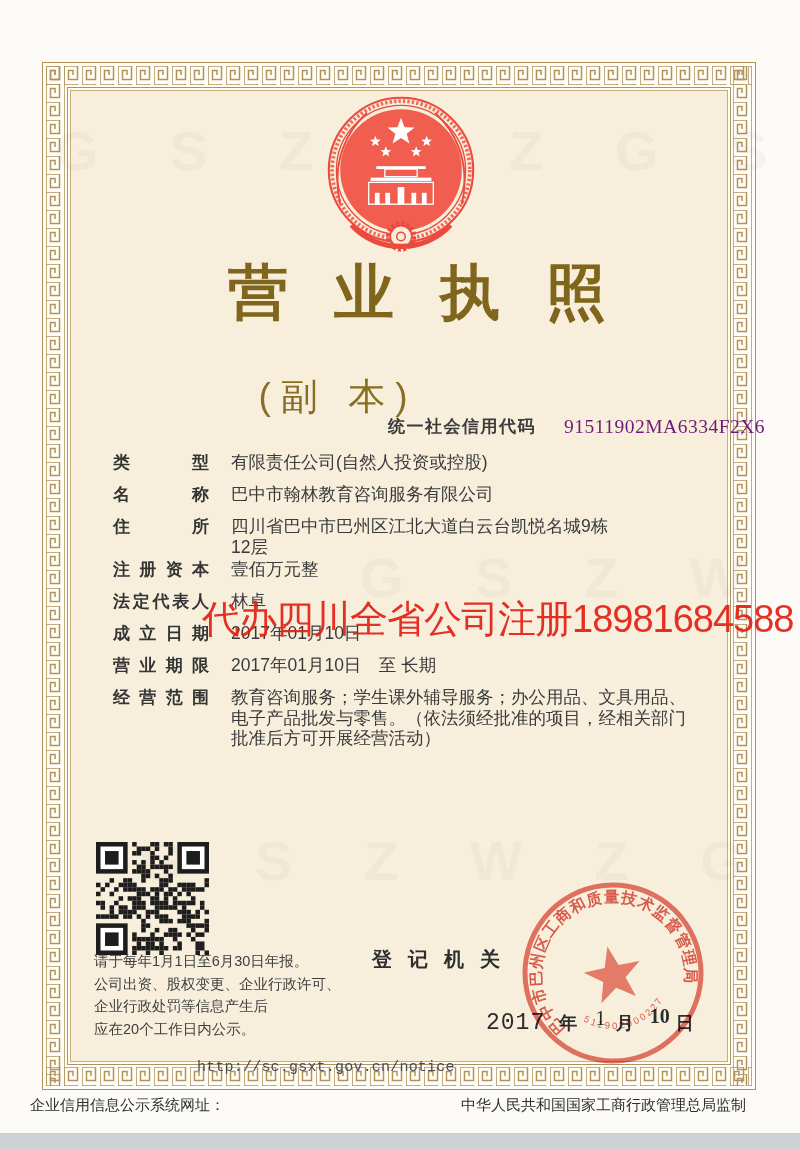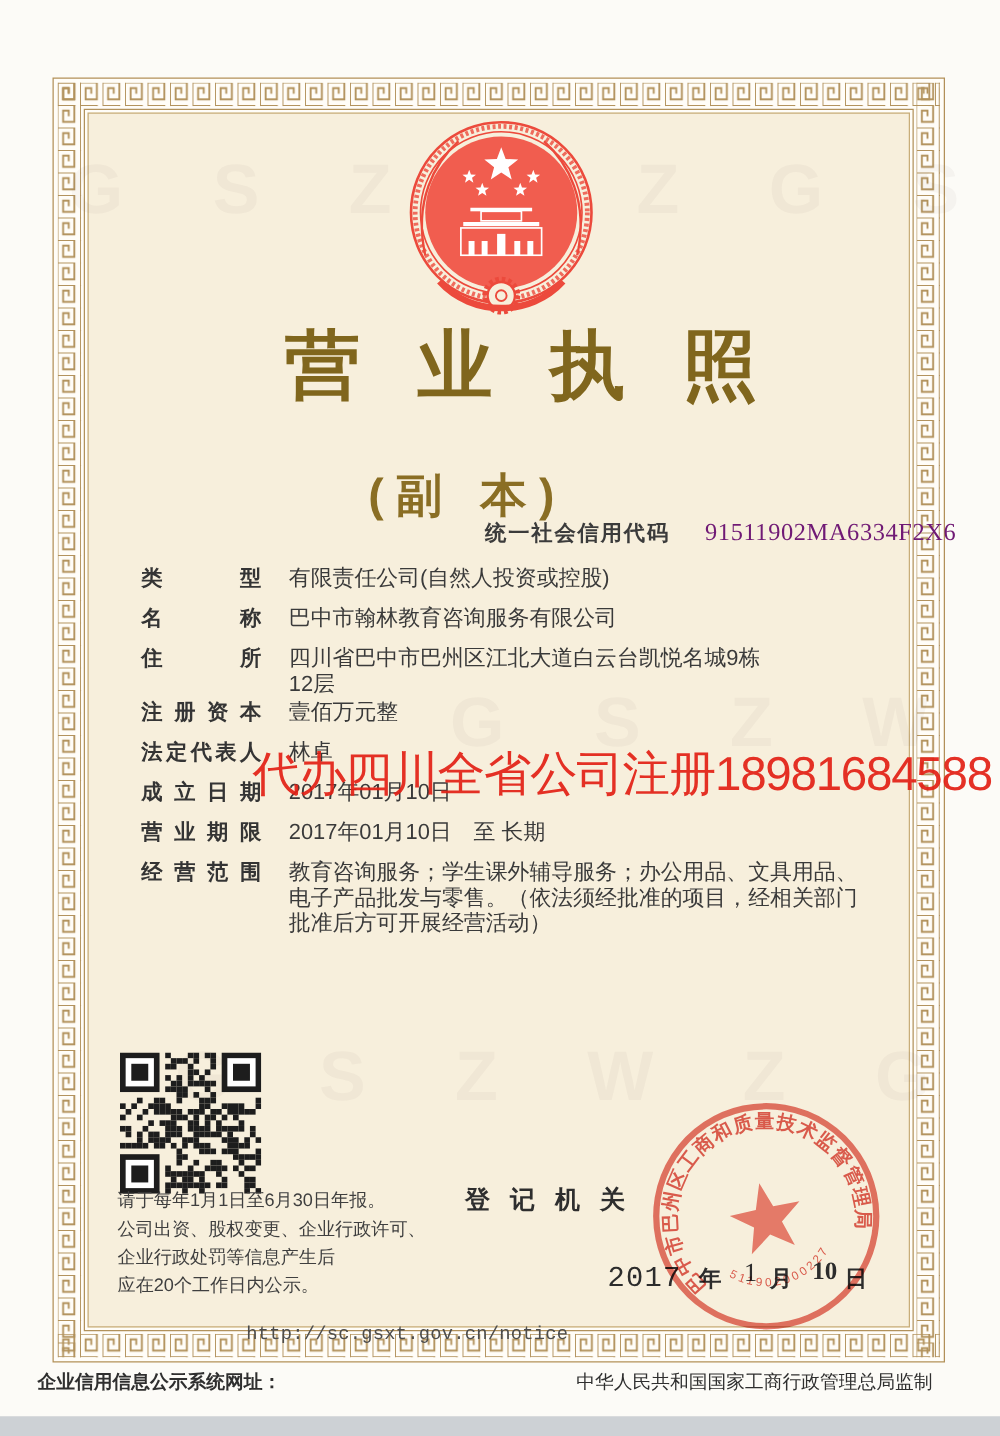--- a/index.html
+++ b/index.html
@@ -18,21 +18,21 @@
   .mb-left{left:3px;top:3px;width:19px;height:1020px;}
   .mb-right{right:3px;top:3px;width:19px;height:1020px;}
   .paper{position:absolute;left:24px;top:24px;right:24px;bottom:24px;border:1px solid #b2925c;}
   .paper-in{position:absolute;inset:2px;border:1px solid #c8ad79;background:#f7efdc;}
   
   .ghost{font-size:56px;font-weight:bold;letter-spacing:28px;color:rgba(110,104,92,0.05);white-space:nowrap;z-index:2;}
   
   .emblem{left:325px;top:92px;z-index:3;}
   
   .title{left:42px;width:610px;top:263px;text-align:right;font-size:60px;font-weight:bold;color:#80661d;letter-spacing:46px;text-indent:46px;z-index:3;line-height:1.0;}
-  .subtitle{left:42px;width:592px;top:372px;text-align:center;font-size:37px;font-weight:bold;color:#8a6e24;letter-spacing:10px;z-index:3;margin-left:36px;}
+  .subtitle{left:42px;width:592px;top:372px;text-align:center;font-size:37px;font-weight:normal;color:#8a6e24;letter-spacing:10px;z-index:3;}
   .code-row{left:388px;top:415px;z-index:3;display:flex;align-items:flex-end;}
   .code-label{font-size:17px;font-weight:600;color:#3b3b3b;letter-spacing:1.5px;}
   .code-value{font-family:"Liberation Serif","DejaVu Serif",serif;font-size:19.5px;color:#701a75;margin-left:28px;letter-spacing:0.5px;}
   
   .fields{left:113px;top:452px;width:590px;z-index:3;}
   .frow{display:flex;align-items:flex-start;margin-bottom:11px;}
   .frow.tight{margin-bottom:2px;}
   .f-label{width:96px;flex:none;font-size:17px;font-weight:600;color:#343434;line-height:21px;text-align:justify;text-align-last:justify;}
   .f-value{margin-left:22px;font-size:17.5px;color:#3a3a3a;line-height:20.5px;white-space:pre-line;}
   
@@ -45,21 +45,21 @@
   .seal{left:519px;top:879px;z-index:5;transform:rotate(-12deg);opacity:0.88;mix-blend-mode:multiply;}
   .date-row{left:486px;top:1010px;z-index:4;display:flex;align-items:baseline;white-space:nowrap;}
   .d-num{font-family:"Liberation Serif","DejaVu Serif",serif;color:#2c2c2c;}
   .d-year{font-size:23px;letter-spacing:1px;font-family:Liberation Mono, monospace;}
   .d-unit{font-size:18px;font-weight:600;color:#2c2c2c;}
   .d-month{font-size:21px;margin-left:18px;transform:translateY(-4px);}
   .d-day{font-size:20px;margin-left:16px;transform:translateY(-6px);font-weight:bold;}
   .u1{margin-left:14px;} .u2{margin-left:10px;} .u3{margin-left:6px;}
   
   .pub-url{left:197px;top:1059px;font-family:"Liberation Mono","DejaVu Sans Mono",monospace;font-size:15px;color:#4c4c4c;z-index:7;letter-spacing:0.2px;}
-  .footer-left{left:30px;top:1096px;font-size:15px;color:#2f2f2f;z-index:3;font-weight:bold;}
+  .footer-left{left:30px;top:1096px;font-size:15px;color:#2f2f2f;z-index:3;}
   .footer-right{right:54px;top:1096px;font-size:15px;color:#2f2f2f;z-index:3;}
   .scan-strip{left:0;bottom:0;width:800px;height:16px;background:#cdd1d5;z-index:8;}
 </style>
 </head>
 <body>
 
 <svg width="0" height="0" style="position:absolute" aria-hidden="true">
   <defs>
     <pattern id="mk" width="18" height="18" patternUnits="userSpaceOnUse">
       <path d="M0,18 V0 H13.5 V13.5 H4.5 V4.5 H9 V9" fill="none" stroke="#b2925c" stroke-width="1.5"></path>

